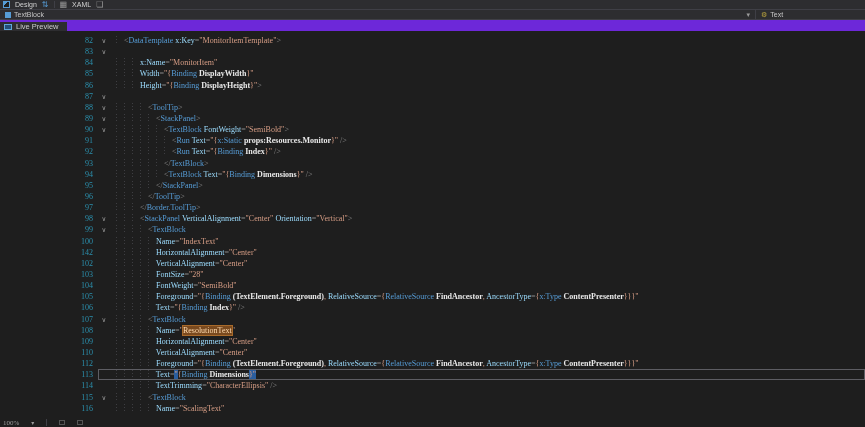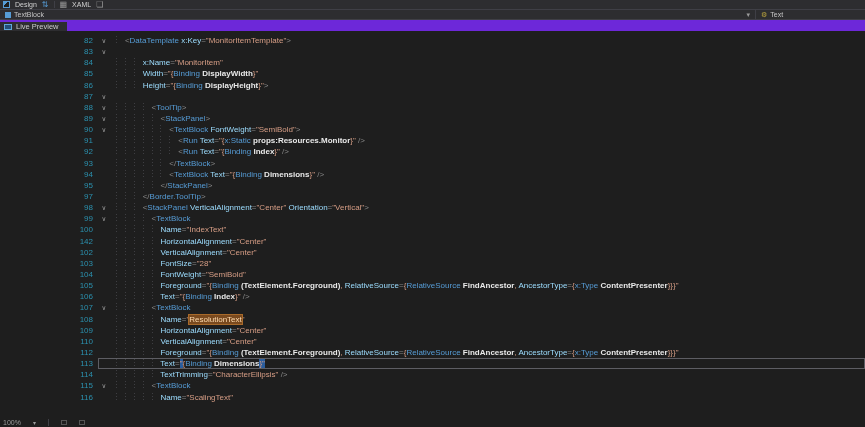--- a/index.html
+++ b/index.html
@@ -27,21 +27,21 @@
   .wrench{color:#b8a23c;font-size:7px}
 
   
   .bar3{height:11px;background:#6d28d9;display:flex;align-items:flex-end}
   .preview-tab{background:var(--toolbar-bg,#2d2d30);display:flex;align-items:center;gap:4px;
     padding:0 8px 0 4px;font-size:7.5px;color:#cccccc}
   .monitor-icon{width:8px;height:6px;border:1px solid #5fa6d8;background:#264f78;display:inline-block;flex:none}
 
   
   .editor{position:relative;height:396px;overflow:hidden;padding-top:4px;
-    font-family:Liberation Sans, sans-serif;font-size:8px;color:#d4d4d4}
+    font-family:Liberation Serif, serif;font-size:8px;color:#d4d4d4}
   .line{display:flex;height:11.15px;line-height:11.15px;position:relative;white-space:pre}
   .num{width:96px;text-align:right;padding-right:3px;color:var(--line-number,#2b91af);flex:none}
   .fold{width:16px;text-align:center;color:#9b9b9b;font-size:6.5px;flex:none}
   .code{flex:1;white-space:pre;padding-left:4px}
   .guide{background-image:repeating-linear-gradient(to bottom,#3e3e42 0 1px,transparent 1px 3px);
     background-repeat:no-repeat;background-size:1px 100%;background-position:0 0}
   .tk-d{color:#888888}
   .tk-t{color:var(--accent-blue,#569cd6)}
   .tk-a{color:var(--attr-blue,#9cdcfe)}
   .tk-s{color:var(--string-orange,#d69d85)}
@@ -100,20 +100,21 @@
       <div class="line"><span class="num">86</span><span class="fold"></span><span class="code"><span class="guide">    </span><span class="guide">    </span><span class="guide">    </span><span class="tk-a">Height</span><span class="tk-d">=</span><span class="tk-s">"{</span><span class="tk-k">Binding</span><span class="tk-v"> DisplayHeight</span><span class="tk-s">}"</span><span class="tk-d">&gt;</span></span></div>
       <div class="line"><span class="num">87</span><span class="fold">∨</span></div>
       <div class="line"><span class="num">88</span><span class="fold">∨</span><span class="code"><span class="guide">    </span><span class="guide">    </span><span class="guide">    </span><span class="guide">    </span><span class="tk-d">&lt;</span><span class="tk-t">ToolTip</span><span class="tk-d">&gt;</span></span></div>
       <div class="line"><span class="num">89</span><span class="fold">∨</span><span class="code"><span class="guide">    </span><span class="guide">    </span><span class="guide">    </span><span class="guide">    </span><span class="guide">    </span><span class="tk-d">&lt;</span><span class="tk-t">StackPanel</span><span class="tk-d">&gt;</span></span></div>
       <div class="line"><span class="num">90</span><span class="fold">∨</span><span class="code"><span class="guide">    </span><span class="guide">    </span><span class="guide">    </span><span class="guide">    </span><span class="guide">    </span><span class="guide">    </span><span class="tk-d">&lt;</span><span class="tk-t">TextBlock</span><span class="tk-p"> </span><span class="tk-a">FontWeight</span><span class="tk-d">=</span><span class="tk-s">"SemiBold"</span><span class="tk-d">&gt;</span></span></div>
       <div class="line"><span class="num">91</span><span class="fold"></span><span class="code"><span class="guide">    </span><span class="guide">    </span><span class="guide">    </span><span class="guide">    </span><span class="guide">    </span><span class="guide">    </span><span class="guide">    </span><span class="tk-d">&lt;</span><span class="tk-t">Run</span><span class="tk-p"> </span><span class="tk-a">Text</span><span class="tk-d">=</span><span class="tk-s">"{</span><span class="tk-k">x:Static</span><span class="tk-v"> props:Resources.Monitor</span><span class="tk-s">}"</span><span class="tk-p"> </span><span class="tk-d">/&gt;</span></span></div>
       <div class="line"><span class="num">92</span><span class="fold"></span><span class="code"><span class="guide">    </span><span class="guide">    </span><span class="guide">    </span><span class="guide">    </span><span class="guide">    </span><span class="guide">    </span><span class="guide">    </span><span class="tk-d">&lt;</span><span class="tk-t">Run</span><span class="tk-p"> </span><span class="tk-a">Text</span><span class="tk-d">=</span><span class="tk-s">"{</span><span class="tk-k">Binding</span><span class="tk-v"> Index</span><span class="tk-s">}"</span><span class="tk-p"> </span><span class="tk-d">/&gt;</span></span></div>
       <div class="line"><span class="num">93</span><span class="fold"></span><span class="code"><span class="guide">    </span><span class="guide">    </span><span class="guide">    </span><span class="guide">    </span><span class="guide">    </span><span class="guide">    </span><span class="tk-d">&lt;/</span><span class="tk-t">TextBlock</span><span class="tk-d">&gt;</span></span></div>
       <div class="line"><span class="num">94</span><span class="fold"></span><span class="code"><span class="guide">    </span><span class="guide">    </span><span class="guide">    </span><span class="guide">    </span><span class="guide">    </span><span class="guide">    </span><span class="tk-d">&lt;</span><span class="tk-t">TextBlock</span><span class="tk-p"> </span><span class="tk-a">Text</span><span class="tk-d">=</span><span class="tk-s">"{</span><span class="tk-k">Binding</span><span class="tk-v"> Dimensions</span><span class="tk-s">}"</span><span class="tk-p"> </span><span class="tk-d">/&gt;</span></span></div>
       <div class="line"><span class="num">95</span><span class="fold"></span><span class="code"><span class="guide">    </span><span class="guide">    </span><span class="guide">    </span><span class="guide">    </span><span class="guide">    </span><span class="tk-d">&lt;/</span><span class="tk-t">StackPanel</span><span class="tk-d">&gt;</span></span></div>
+      <div class="line"><span class="num">96</span><span class="fold"></span><span class="code"><span class="guide">    </span><span class="guide">    </span><span class="guide">    </span><span class="guide">    </span><span class="tk-d">&lt;/</span><span class="tk-t">ToolTip</span><span class="tk-d">&gt;</span></span></div>
       <div class="line"><span class="num">97</span><span class="fold"></span><span class="code"><span class="guide">    </span><span class="guide">    </span><span class="guide">    </span><span class="tk-d">&lt;/</span><span class="tk-t">Border.ToolTip</span><span class="tk-d">&gt;</span></span></div>
       <div class="line"><span class="num">98</span><span class="fold">∨</span><span class="code"><span class="guide">    </span><span class="guide">    </span><span class="guide">    </span><span class="tk-d">&lt;</span><span class="tk-t">StackPanel</span><span class="tk-p"> </span><span class="tk-a">VerticalAlignment</span><span class="tk-d">=</span><span class="tk-s">"Center"</span><span class="tk-p"> </span><span class="tk-a">Orientation</span><span class="tk-d">=</span><span class="tk-s">"Vertical"</span><span class="tk-d">&gt;</span></span></div>
       <div class="line"><span class="num">99</span><span class="fold">∨</span><span class="code"><span class="guide">    </span><span class="guide">    </span><span class="guide">    </span><span class="guide">    </span><span class="tk-d">&lt;</span><span class="tk-t">TextBlock</span></span></div>
       <div class="line"><span class="num">100</span><span class="fold"></span><span class="code"><span class="guide">    </span><span class="guide">    </span><span class="guide">    </span><span class="guide">    </span><span class="guide">    </span><span class="tk-a">Name</span><span class="tk-d">=</span><span class="tk-s">"IndexText"</span></span></div>
       <div class="line"><span class="num">142</span><span class="fold"></span><span class="code"><span class="guide">    </span><span class="guide">    </span><span class="guide">    </span><span class="guide">    </span><span class="guide">    </span><span class="tk-a">HorizontalAlignment</span><span class="tk-d">=</span><span class="tk-s">"Center"</span></span></div>
       <div class="line"><span class="num">102</span><span class="fold"></span><span class="code"><span class="guide">    </span><span class="guide">    </span><span class="guide">    </span><span class="guide">    </span><span class="guide">    </span><span class="tk-a">VerticalAlignment</span><span class="tk-d">=</span><span class="tk-s">"Center"</span></span></div>
       <div class="line"><span class="num">103</span><span class="fold"></span><span class="code"><span class="guide">    </span><span class="guide">    </span><span class="guide">    </span><span class="guide">    </span><span class="guide">    </span><span class="tk-a">FontSize</span><span class="tk-d">=</span><span class="tk-s">"28"</span></span></div>
       <div class="line"><span class="num">104</span><span class="fold"></span><span class="code"><span class="guide">    </span><span class="guide">    </span><span class="guide">    </span><span class="guide">    </span><span class="guide">    </span><span class="tk-a">FontWeight</span><span class="tk-d">=</span><span class="tk-s">"SemiBold"</span></span></div>
       <div class="line"><span class="num">105</span><span class="fold"></span><span class="code"><span class="guide">    </span><span class="guide">    </span><span class="guide">    </span><span class="guide">    </span><span class="guide">    </span><span class="tk-a">Foreground</span><span class="tk-d">=</span><span class="tk-s">"{</span><span class="tk-k">Binding</span><span class="tk-v"> (TextElement.Foreground)</span><span class="tk-s">, </span><span class="tk-a">RelativeSource</span><span class="tk-d">=</span><span class="tk-s">{</span><span class="tk-k">RelativeSource</span><span class="tk-v"> FindAncestor</span><span class="tk-s">, </span><span class="tk-a">AncestorType</span><span class="tk-d">=</span><span class="tk-s">{</span><span class="tk-k">x:Type</span><span class="tk-v"> ContentPresenter</span><span class="tk-s">}}}"</span></span></div>
       <div class="line"><span class="num">106</span><span class="fold"></span><span class="code"><span class="guide">    </span><span class="guide">    </span><span class="guide">    </span><span class="guide">    </span><span class="guide">    </span><span class="tk-a">Text</span><span class="tk-d">=</span><span class="tk-s">"{</span><span class="tk-k">Binding</span><span class="tk-v"> Index</span><span class="tk-s">}"</span><span class="tk-p"> </span><span class="tk-d">/&gt;</span></span></div>

